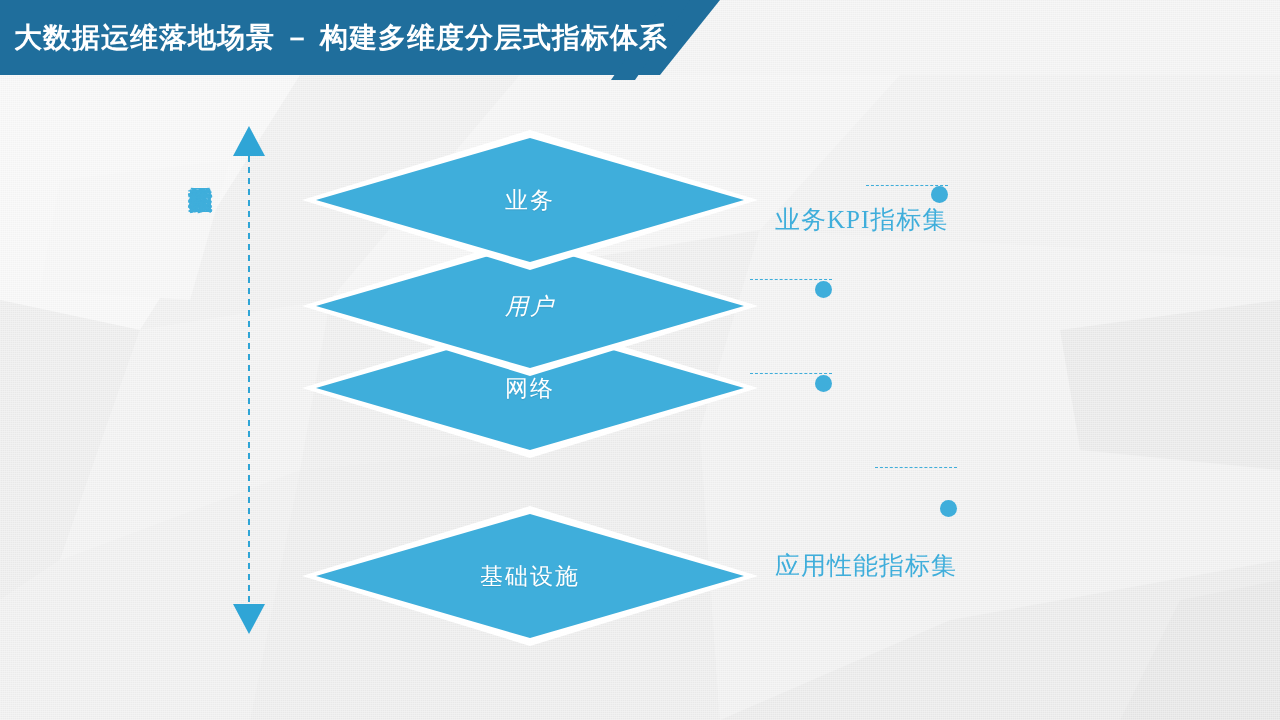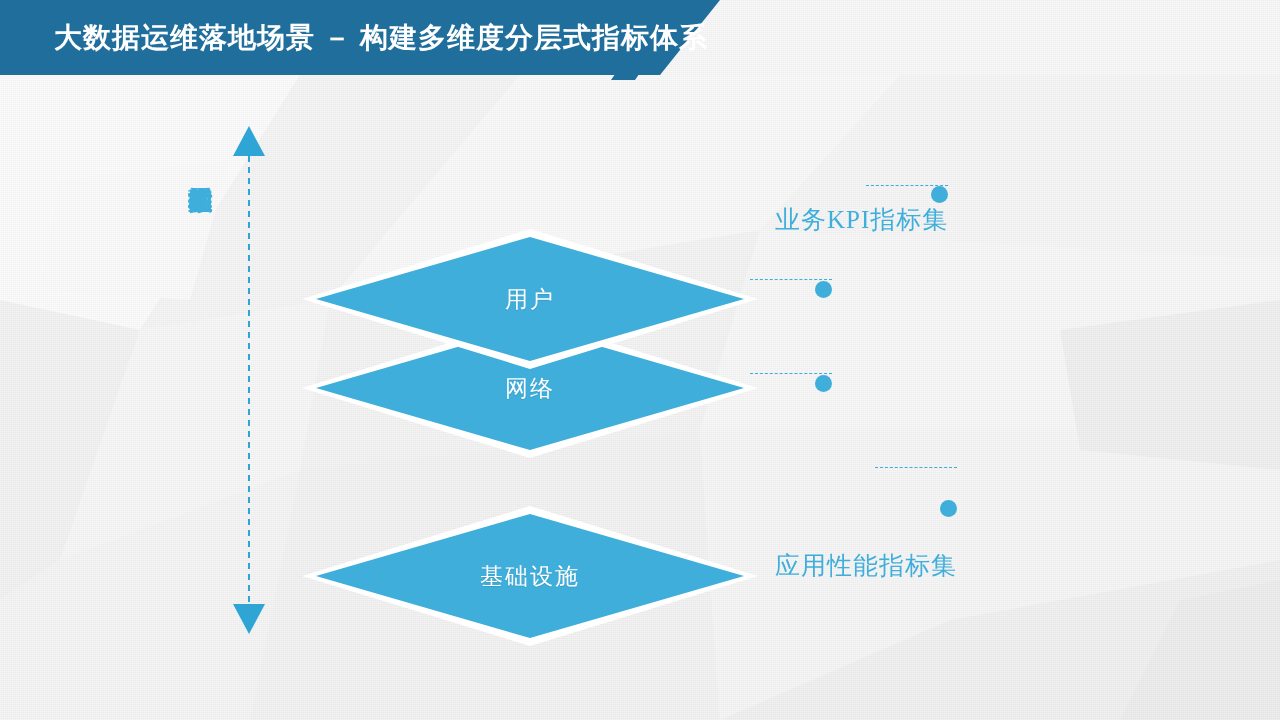--- a/index.html
+++ b/index.html
@@ -48,21 +48,20 @@
     top: 0;
     height: 57px;
     line-height: 75px;
     z-index: 7;
     color: #ffffff;
     font-size: 28px;
     font-weight: bold;
     letter-spacing: 1px;
     white-space: nowrap;
     font-family: "Liberation Serif", "DejaVu Serif", serif;
-    margin-left: 40px;
   }
 
   
   #axis-wrap {
     position: absolute;
     left: 232px;
     top: 122px;
     width: 34px;
     height: 516px;
     z-index: 6;
@@ -203,28 +202,35 @@
 
 
     <div class="layer" style="top:312px; z-index:3;">
       <svg viewBox="0 0 468 152">
         <polygon points="234,6 462,76 234,146 6,76" fill="#ffffff"></polygon>
         <polygon points="234,14 448,76 234,138 20,76" fill="#3FAEDB"></polygon>
       </svg>
       <div class="layer-label">网络</div>
     </div>
 
-    <div class="layer" style="top:223px; z-index:4;">
+    <div class="layer" style="top:230px; z-index:4;font-style:italic;">
       <svg viewBox="0 0 468 152">
         <polygon points="234,6 462,76 234,146 6,76" fill="#ffffff"></polygon>
         <polygon points="234,14 448,76 234,138 20,76" fill="#3FAEDB"></polygon>
       </svg>
       <div class="layer-label">用户</div>
     </div>
 
+    <div class="layer" style="top:124px; z-index:5;">
+      <svg viewBox="0 0 468 152">
+        <polygon points="234,6 462,76 234,146 6,76" fill="#ffffff"></polygon>
+        <polygon points="234,14 448,76 234,138 20,76" fill="#3FAEDB"></polygon>
+      </svg>
+      <div class="layer-label">业务</div>
+    </div>
   </div>
 
   <div class="callout" style="top:185px;">
     <span class="leader"></span>
     <span class="dot"></span>
     <span class="callout-label">业务KPI指标集</span>
   </div>
 
   <div class="callout" style="top:279px;">
     <span class="leader"></span>

